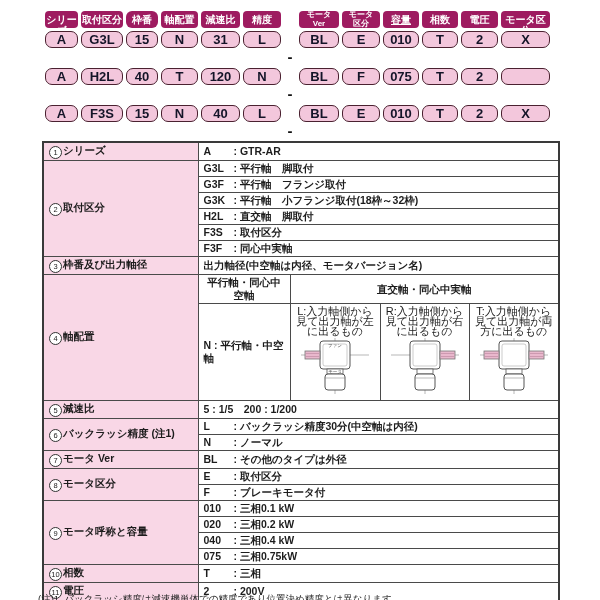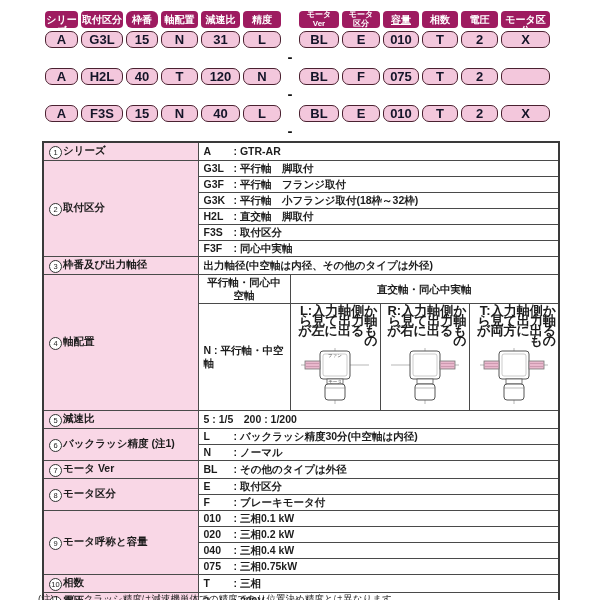--- a/index.html
+++ b/index.html
@@ -51,21 +51,21 @@
     color:#1c1c1c;vertical-align:middle;overflow:hidden;
   }
   td.dlabel{background:var(--label-bg);font-weight:bold;}
   td.dval{background:#fff;}
   .code{display:inline-block;min-width:30px;font-weight:bold;}
   .desc{font-weight:bold;}
   .plain{font-weight:bold;}
   td.subhead{background:#fff;font-weight:bold;text-align:center;}
   td.nval{background:#fff;font-weight:bold;}
   td.diagcell{background:#fff;text-align:center;padding:2px 2px;vertical-align:top;}
-  .diag-caption{font-size:13px;line-height:10px;font-weight:bold;text-align:right;margin-bottom:1px;}
+  .diag-caption{font-size:11px;line-height:10px;font-weight:normal;text-align:center;margin-bottom:1px;}
   .lblnum{
     display:inline-block;width:11px;height:11px;border:1px solid #333;border-radius:50%;
     font-size:7.5px;line-height:11px;text-align:center;font-weight:normal;margin-right:1px;
     vertical-align:-1px;background:#fff;
   }
   
   .footnote{position:absolute;left:38px;top:581px;font-size:9.5px;color:#222;margin-top:12px;}
 </style>
 </head>
 <body>
@@ -194,21 +194,21 @@
           <td class="dval" colspan="4"><span class="code">H2L</span><span class="desc">: 直交軸　脚取付</span></td>
         </tr>
         <tr>
           <td class="dval" colspan="4"><span class="code">F3S</span><span class="desc">: 取付区分</span></td>
         </tr>
         <tr>
           <td class="dval" colspan="4"><span class="code">F3F</span><span class="desc">: 同心中実軸</span></td>
         </tr>
         <tr>
           <td class="dlabel"><span class="lblnum">3</span>枠番及び出力軸径</td>
-          <td class="dval" colspan="4"><span class="plain">出力軸径(中空軸は内径、その他のタイプは外径)</span></td>
+          <td class="dval" colspan="4"><span class="plain">出力軸径(中空軸は内径、モータバージョン名)</span></td>
         </tr>
         <tr>
           <td class="dlabel" rowspan="2"><span class="lblnum">4</span>軸配置</td>
           <td class="subhead">平行軸・同心中空軸</td>
           <td class="subhead" colspan="3">直交軸・同心中実軸</td>
         </tr>
         <tr>
           <td class="nval">N : 平行軸・中空軸</td>
           <td class="diagcell"><div class="diag-caption">L:入力軸側から見て出力軸が左に出るもの</div><svg width="78" height="58" viewBox="0 0 78 58">
               <line x1="39" y1="1" x2="39" y2="57" stroke="#888" stroke-width="0.6"></line>

